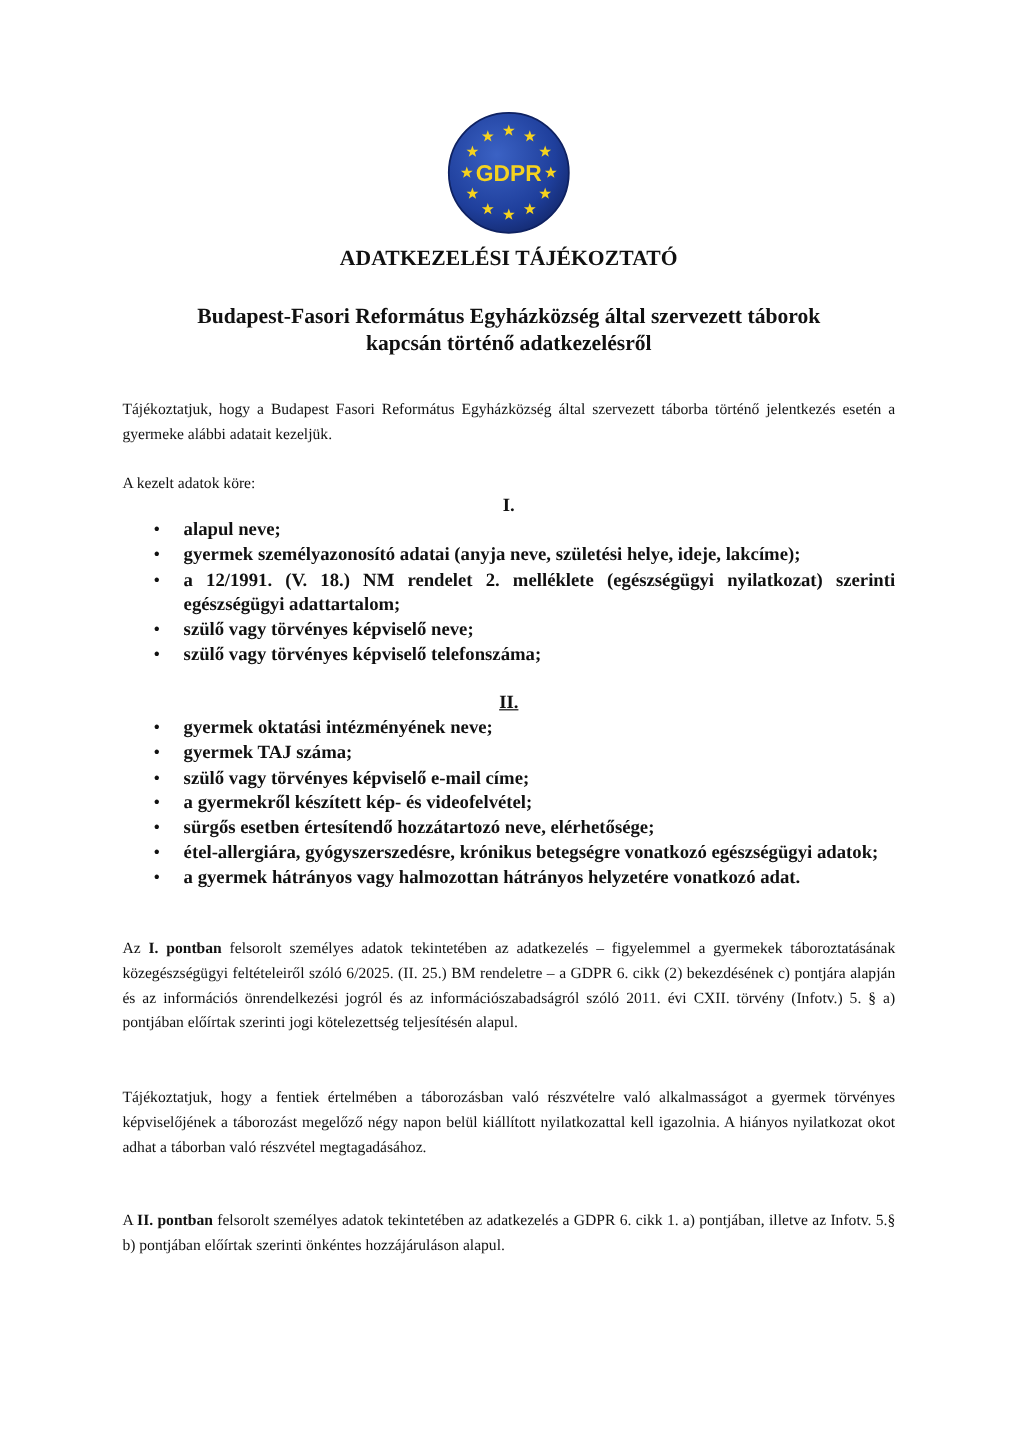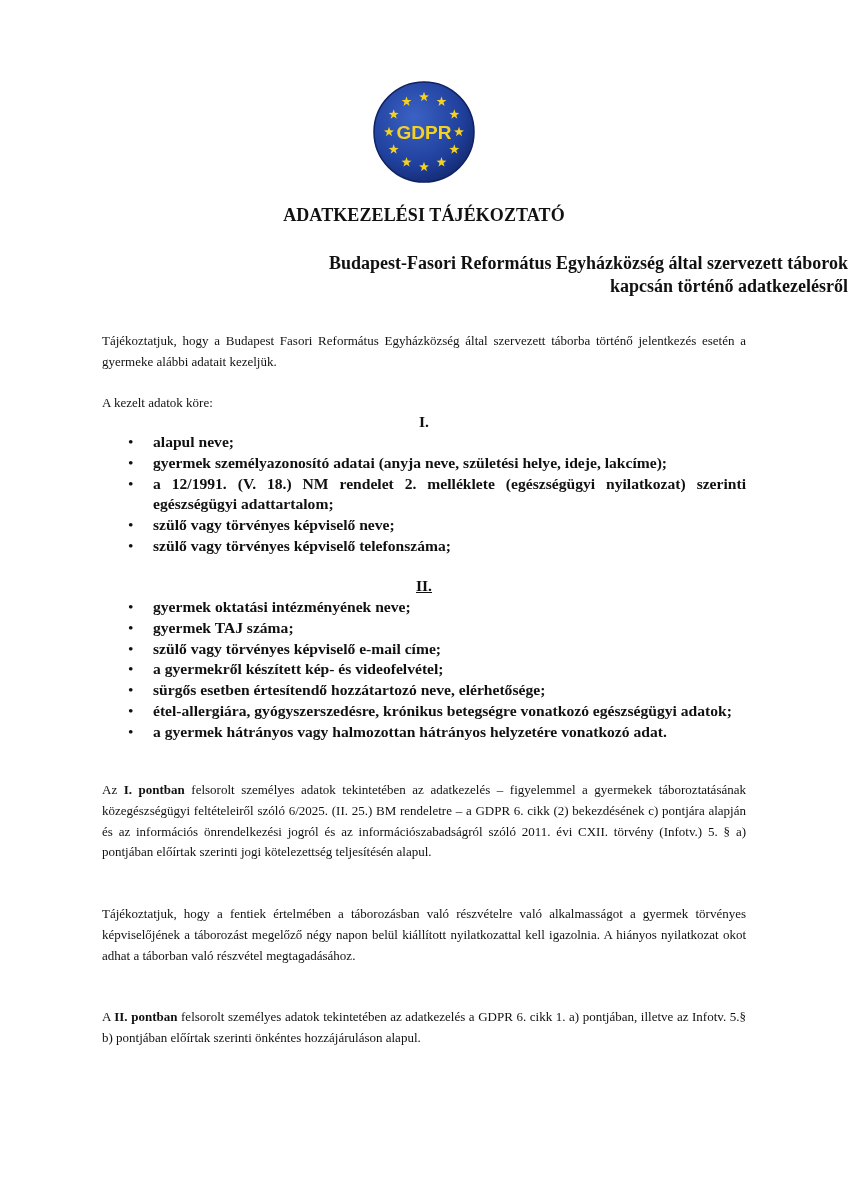--- a/index.html
+++ b/index.html
@@ -1,21 +1,21 @@
 <!DOCTYPE html>
 <html><head>
 <meta charset="utf-8">
 <style>
   html, body { margin: 0; padding: 0; background: #ffffff; }
   body { width: 848px; height: 1200px; position: relative; overflow: hidden;
          font-family: "Liberation Serif", "DejaVu Serif", serif; color: #111; }
-  .logo { position: absolute; left: 372px; top: 80px; width: 104px; height: 104px; text-align: center; }
+  .logo { position: absolute; left: 372px; top: 92px; width: 104px; height: 104px; text-align: center; }
   .title { position: absolute; left: 0; width: 848px; top: 205px; text-align: center;
            font-weight: bold; font-size: 18px; letter-spacing: 0.1px; }
-  .subtitle { position: absolute; left: 0; width: 848px; top: 252px; text-align: right;
+  .subtitle { position: absolute; left: 0; width: 848px; top: 252px; text-align: center;
               font-weight: bold; font-size: 18px; line-height: 23px; }
   .para { position: absolute; left: 102px; width: 644px; font-size: 13px; line-height: 20.8px;
           text-align: justify; text-align-last: left; }
   .center-heading { position: absolute; left: 0; width: 848px; text-align: center;
                     font-weight: bold; font-size: 15.6px; }
   ul.blist { position: absolute; left: 102px; width: 644px; margin: 0; padding: 0; list-style: none;
              font-weight: bold; font-size: 15.6px; line-height: 20.8px; }
   ul.blist li { position: relative; padding-left: 51px; text-align: justify; text-align-last: left; }
   ul.blist li .bullet { position: absolute; left: 26px; top: 0; font-weight: normal; }
   b { font-weight: bold; margin-top: 48px; }

